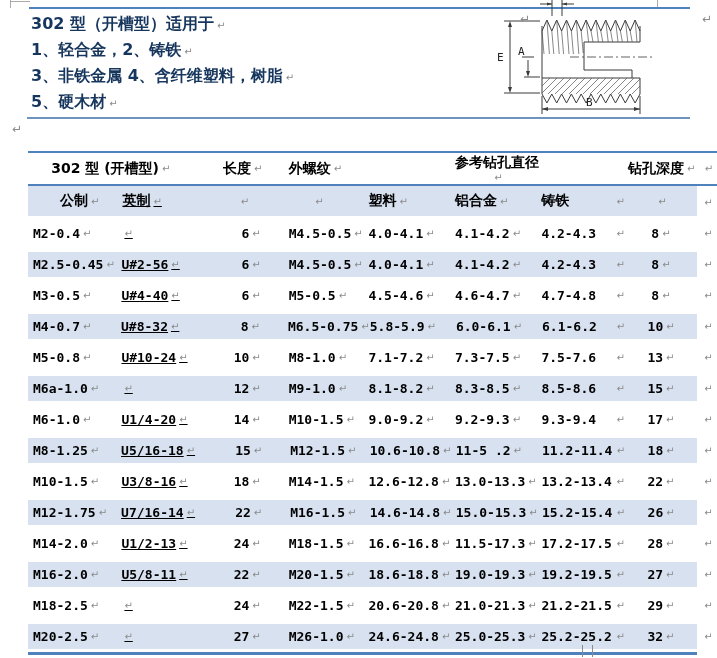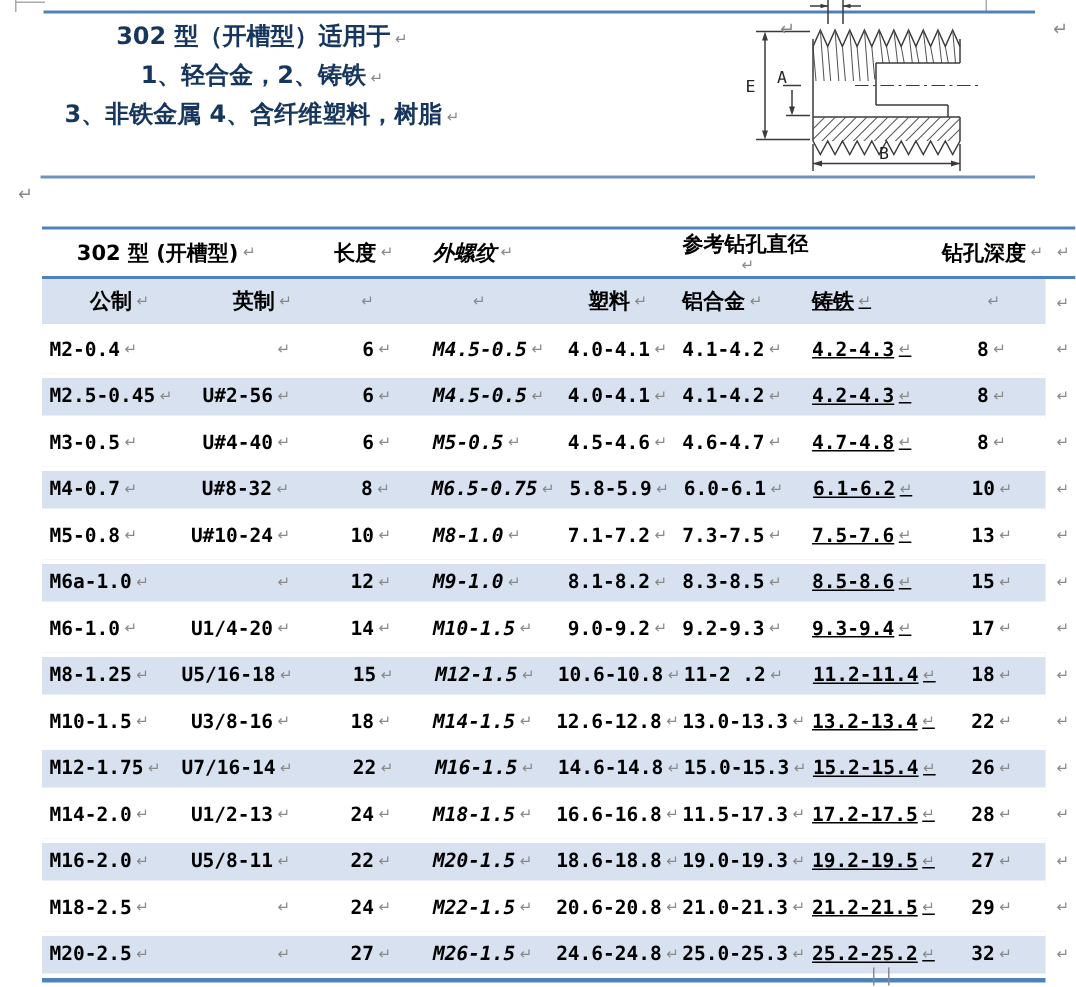--- a/index.html
+++ b/index.html
@@ -4,46 +4,46 @@
 <style>
   html,body{margin:0;padding:0;}
   body{width:717px;height:658px;background:#fff;position:relative;overflow:hidden;
        font-family:"DejaVu Sans",sans-serif;}
   
   .rule{position:absolute;background:#4F81BD;}
   .tick{position:absolute;background:#aaa;width:1px;}
   .htick{position:absolute;background:#aaa;height:1px;}
   .bottomtick{position:absolute;background:#8a8a8a;width:1px;height:12px;top:645px;}
   
-  .heading{position:absolute;left:43px;top:11px;color:#17365D;font-weight:bold;
-           font-size:16px;line-height:26px;white-space:nowrap;text-align:center;}
+  .heading{position:absolute;left:31px;top:11px;color:#17365D;font-weight:bold;
+           font-size:16px;line-height:26px;white-space:nowrap;}
   .heading .hl{height:26px;}
   
   .mark{color:#8a8a8a;font-size:10px;font-weight:normal;
         font-family:"DejaVu Sans",sans-serif;margin-left:3px;}
   .paramark{position:absolute;color:#8a8a8a;font-size:12px;}
   
   .insert-table{position:absolute;left:28px;top:151px;width:689px;border-top:2px solid #4F81BD;
         font-family:"DejaVu Sans Mono","DejaVu Sans",monospace;font-weight:bold;
         font-size:13px;color:#000;}
   .thead1{display:flex;height:31px;width:689px;border-bottom:2px solid #4F81BD;
         font-family:"DejaVu Sans",sans-serif;font-size:14px;text-align:center;}
   .thead2{display:flex;height:32px;width:689px;font-family:"DejaVu Sans",sans-serif;font-size:14px;}
   .thead2 .band{background:#D7E1F0;border-bottom:2px solid #fff;box-sizing:border-box;}
   .trow{display:flex;height:31px;width:689px;}
   .band{display:flex;width:669px;box-sizing:border-box;}
   .trow.alt .band{background:#D7E1F0;border-top:3px solid #fff;border-bottom:3px solid #fff;}
   .cell{display:flex;align-items:center;box-sizing:border-box;white-space:nowrap;}
   .c1{width:97px;padding-left:5px;}
-  .c2{width:75px;justify-content:flex-end;}
+  .c2{width:75px;justify-content:flex-start;text-decoration:underline;}
   .c3{width:50px;justify-content:flex-end;padding-right:6px;margin-left:25px;}
-  .c4{width:105px;padding-left:22px;font-style:italic;}
-  .c5{width:90px;justify-content:center;}
+  .c4{width:105px;padding-left:22px;}
+  .c5{width:90px;}
   .c6{width:90px;}
-  .c7{width:87px;justify-content:flex-start;text-decoration:underline;}
+  .c7{width:87px;justify-content:space-between;}
   .c8{width:75px;justify-content:center;}
   .sp12{width:172px;justify-content:center;}
   .sp567{width:267px;justify-content:center;flex-direction:column;}
   .rowend{width:20px;display:flex;align-items:center;justify-content:center;}
   .table-bottom{width:669px;height:3px;background:#4F81BD;}
   
   .diagram{position:absolute;left:482px;top:0px;}
   .diagram svg{display:block;}
 </style>
 </head>
@@ -51,20 +51,21 @@
 
 <div class="tick" style="left:10px;top:0;height:8px;"></div>
 <div class="htick" style="left:10px;top:1px;width:20px;"></div>
 <div class="tick" style="left:657px;top:0;height:8px;"></div>
 <div class="rule" style="left:29px;top:7px;width:661px;height:2px;"></div>
 
 <div class="heading">
   <div class="hl"><span>302 型（开槽型）适用于</span><span class="mark">↵</span></div>
   <div class="hl"><span>1、轻合金，2、铸铁</span><span class="mark">↵</span></div>
   <div class="hl"><span>3、非铁金属 4、含纤维塑料，树脂</span><span class="mark">↵</span></div>
+  <div class="hl"><span>5、硬木材</span><span class="mark">↵</span></div>
 </div>
 
 <div class="diagram">
   <svg width="195" height="122" viewBox="0 0 195 122">
     <g stroke="#3b3b3b" stroke-width="1" fill="none">
 
       <g>
         <path d="M70,0 L70,16 M80,0 L80,16 M58,4 L70,4 M92,4 L80,4"></path>
         <path d="M70,4 L65,2.5 L65,5.5 Z M80,4 L85,2.5 L85,5.5 Z" fill="#3b3b3b" stroke="none"></path>
       </g>
@@ -485,21 +486,21 @@
           </div>
       <div class="cell c4">
             <span>M12-1.5</span>
             <span class="mark">↵</span>
           </div>
       <div class="cell c5">
             <span>10.6-10.8</span>
             <span class="mark">↵</span>
           </div>
       <div class="cell c6">
-            <span>11-2 .2</span>
+            <span>11-5 .2</span>
             <span class="mark">↵</span>
           </div>
       <div class="cell c7">
             <span>11.2-11.4</span>
             <span class="mark">↵</span>
           </div>
       <div class="cell c8">
             <span>18</span>
             <span class="mark">↵</span>
           </div>
@@ -717,21 +718,21 @@
           </div>
       <div class="cell c2">
             <span></span>
             <span class="mark">↵</span>
           </div>
       <div class="cell c3">
             <span>27</span>
             <span class="mark">↵</span>
           </div>
       <div class="cell c4">
-            <span>M26-1.5</span>
+            <span>M26-1.0</span>
             <span class="mark">↵</span>
           </div>
       <div class="cell c5">
             <span>24.6-24.8</span>
             <span class="mark">↵</span>
           </div>
       <div class="cell c6">
             <span>25.0-25.3</span>
             <span class="mark">↵</span>
           </div>

